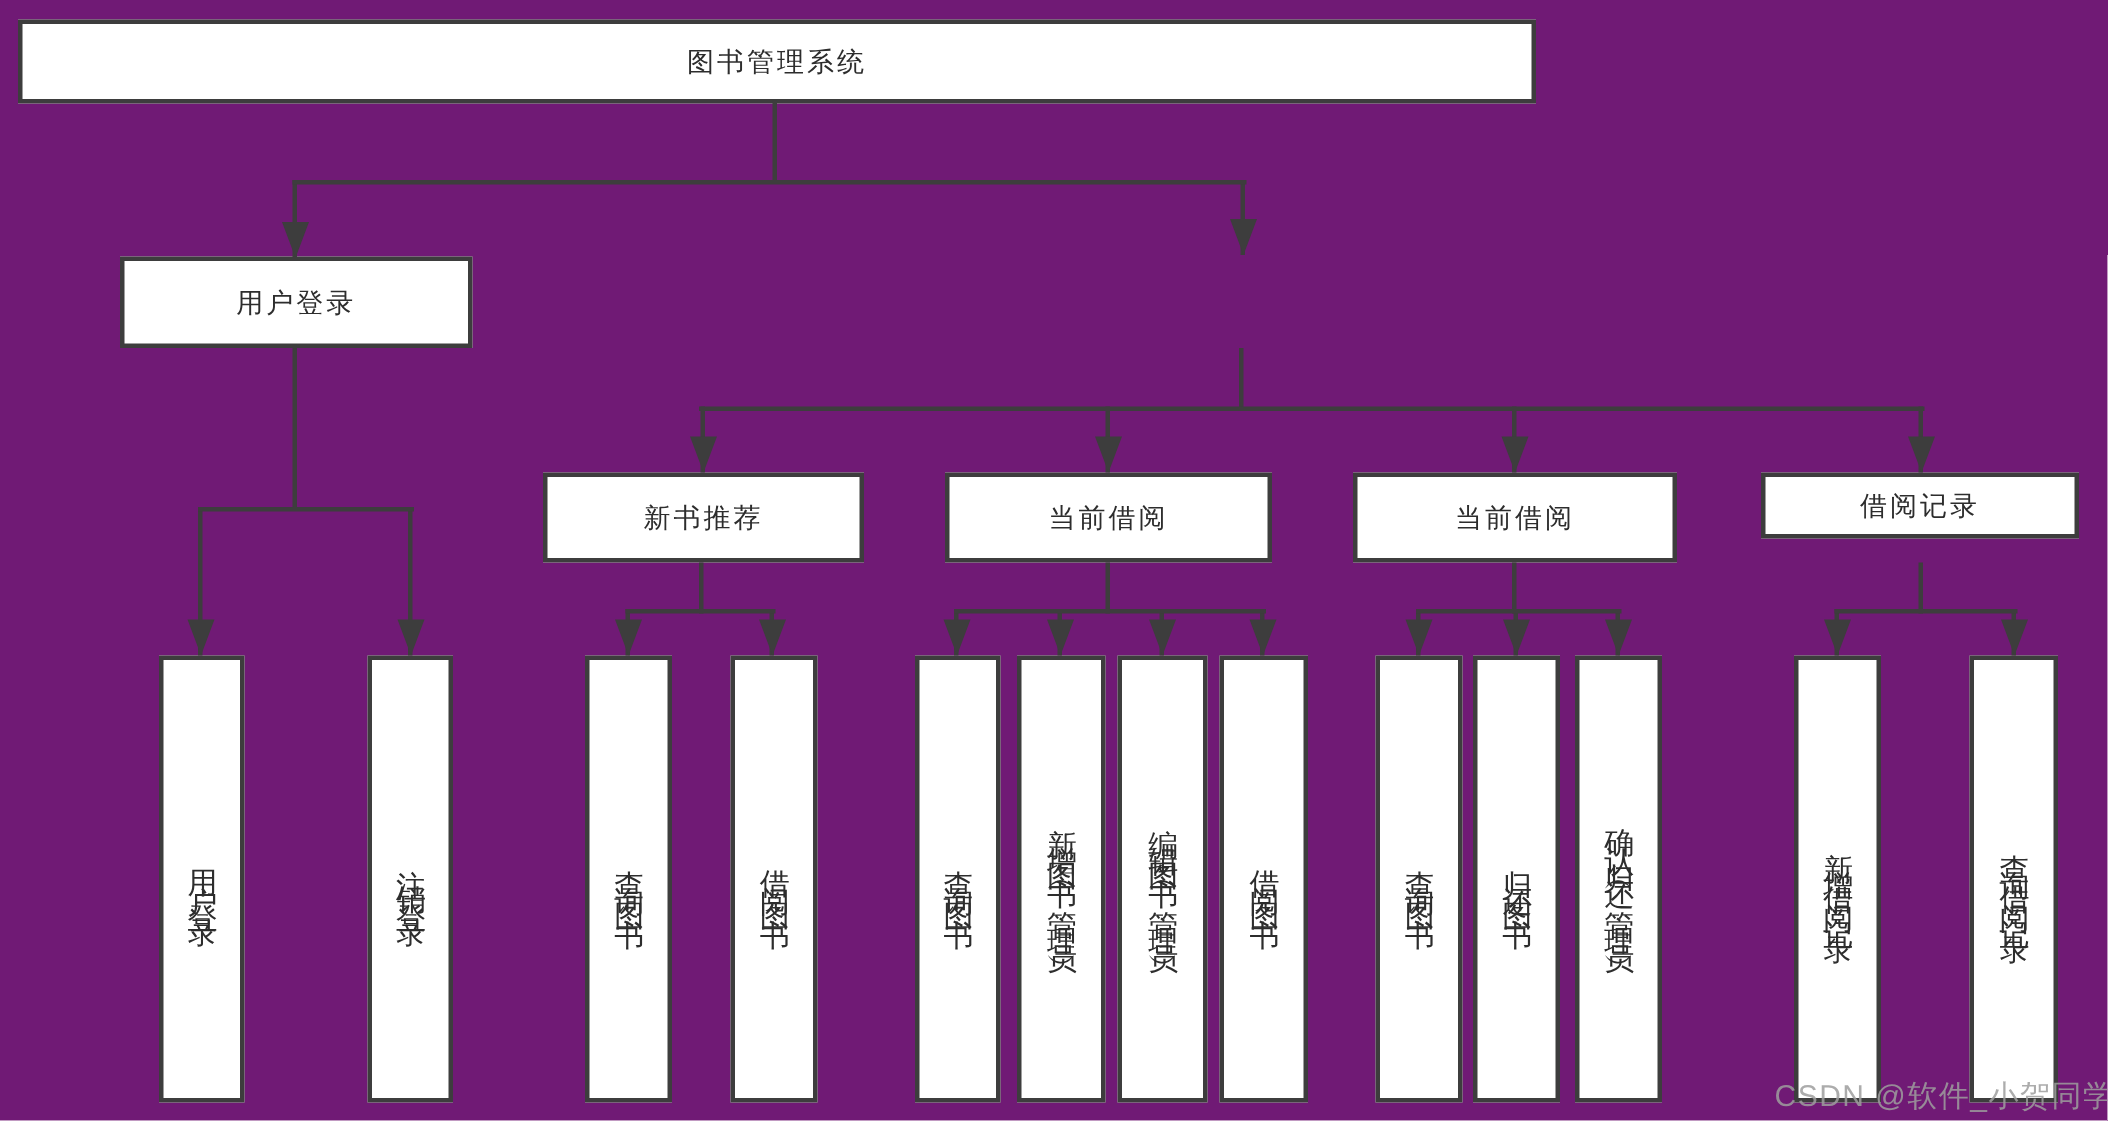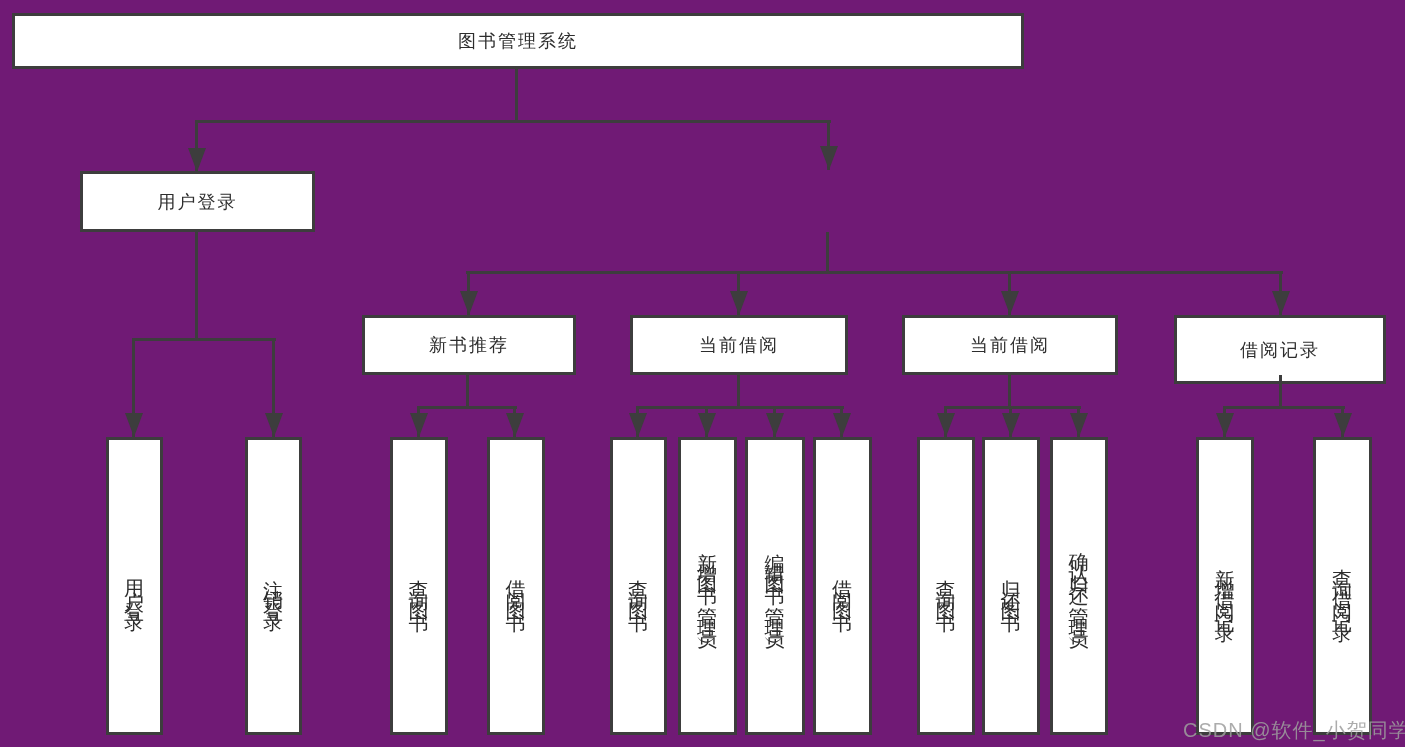--- a/index.html
+++ b/index.html
@@ -85,21 +85,21 @@
 
   <div class="node" style="left:362px; top:315px; width:214px; height:60px;">
     <span class="h-label">新书推荐</span>
   </div>
   <div class="node" style="left:630px; top:315px; width:218px; height:60px;">
     <span class="h-label">当前借阅</span>
   </div>
   <div class="node" style="left:902px; top:315px; width:216px; height:60px;">
     <span class="h-label">当前借阅</span>
   </div>
-  <div class="node" style="left:1174px; top:315px; width:212px; height:69px;">
+  <div class="node" style="left:1174px; top:315px; width:212px; height:44px;">
     <span class="h-label">借阅记录</span>
   </div>
 
   <div class="node" style="left:106px; top:437px; width:57px; height:298px;">
     <span class="leaf-label">用户登录</span>
   </div>
   <div class="node" style="left:245px; top:437px; width:57px; height:298px;">
     <span class="leaf-label">注销登录</span>
   </div>
 

